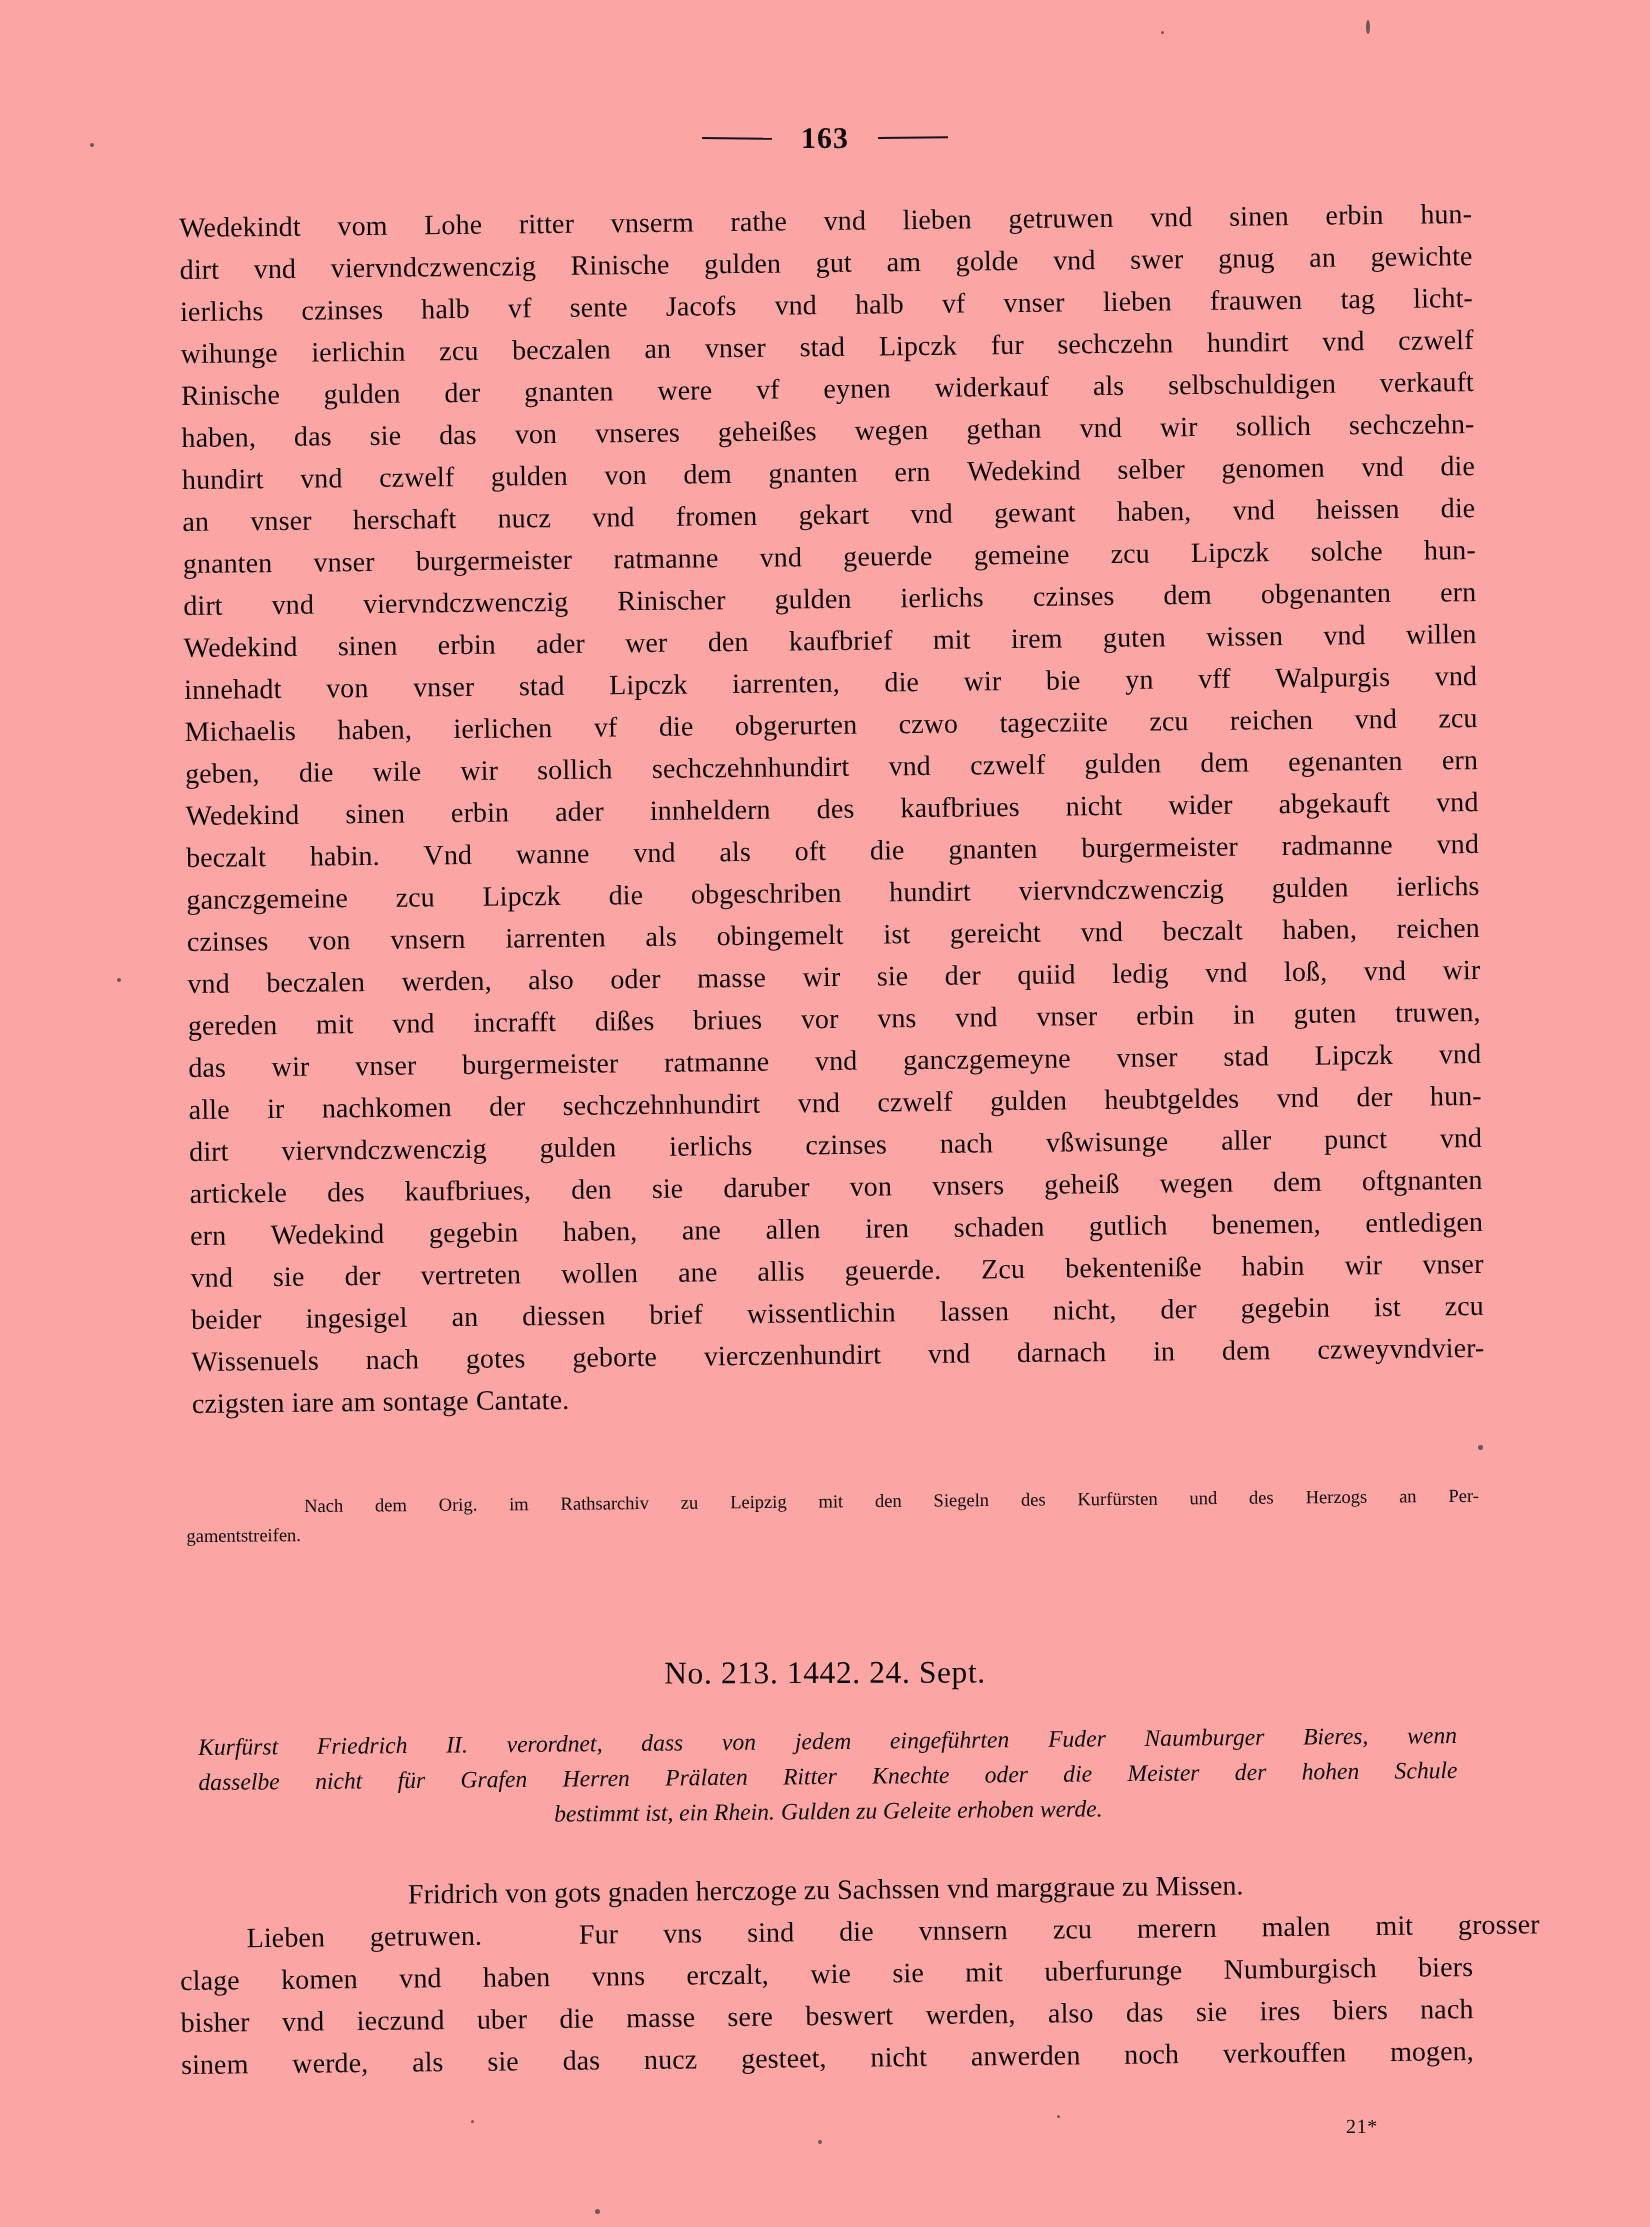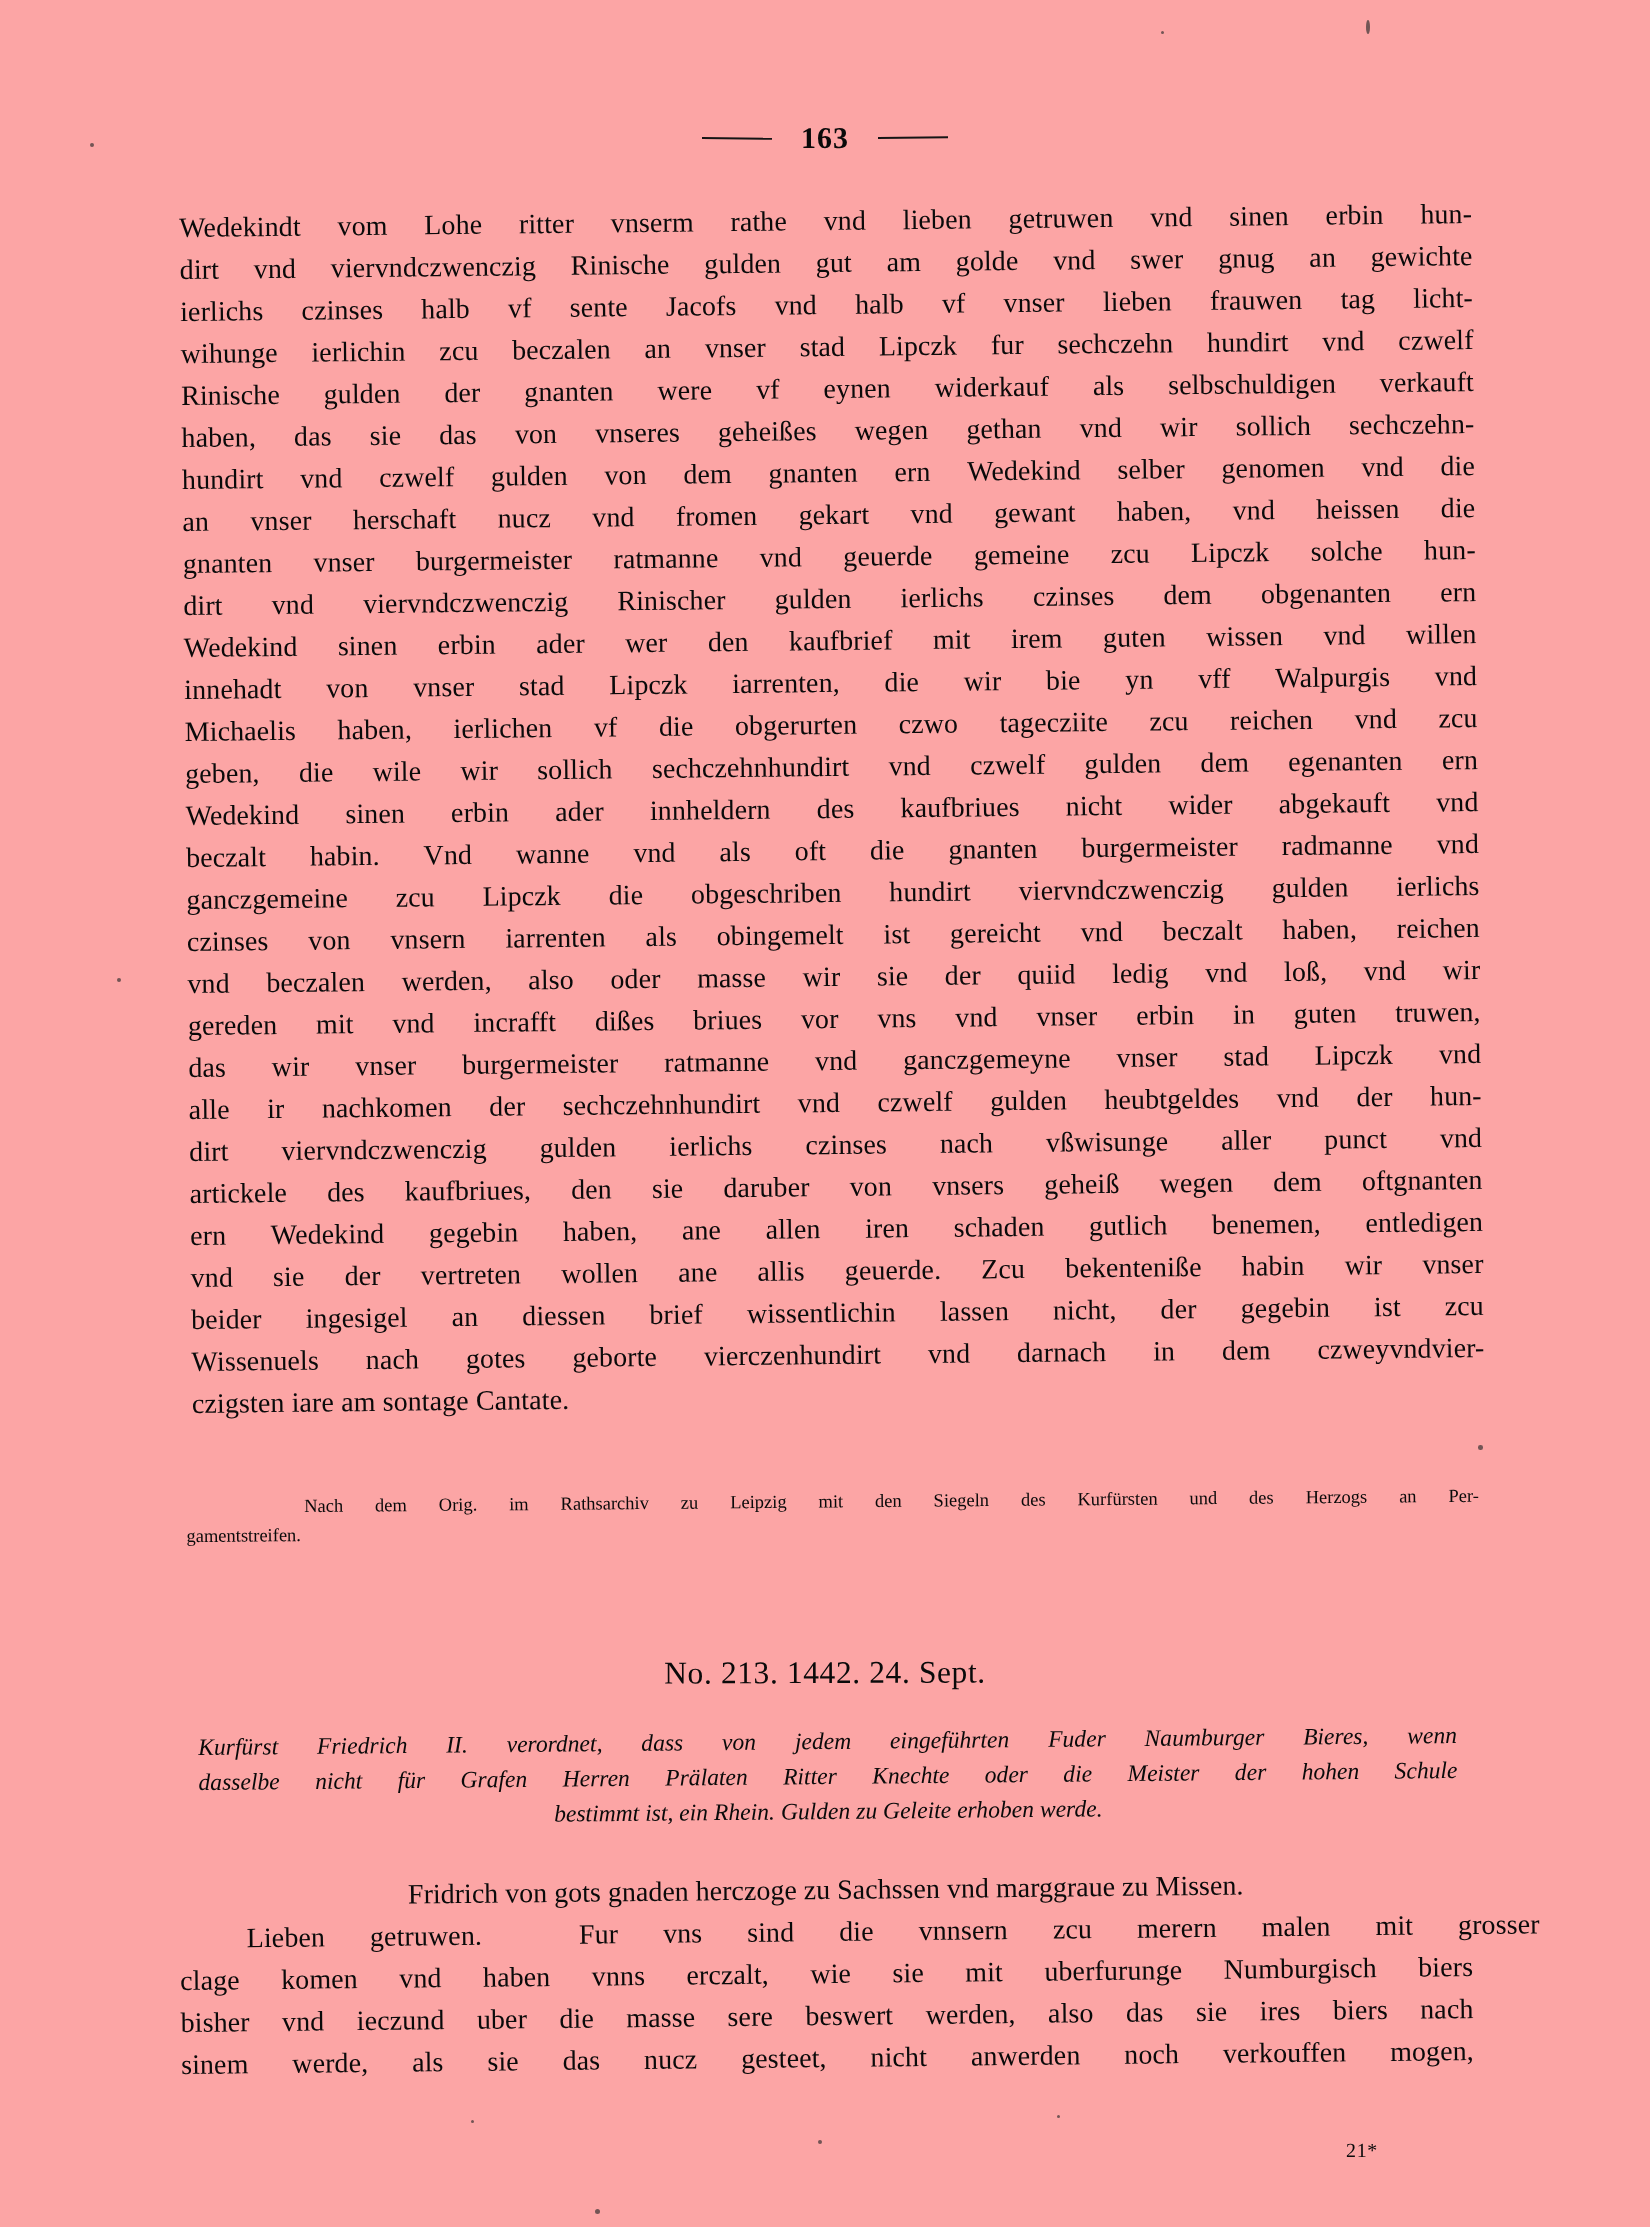--- a/index.html
+++ b/index.html
@@ -150,21 +150,20 @@
   }
 
   
   .signature {
     position: absolute;
     left: 1346px;
     top: 2115px;
     font-size: 20px;
     letter-spacing: 0.6px;
     transform: rotate(-0.3deg);
-    margin-top: 24px;
   }
 </style>
 </head>
 <body>
 
 <div class="page">
 
   <div class="speck" style="left:1366px;top:19.7px;width:3.9px;height:14.6px;"></div>
   <div class="speck" style="left:1161px;top:31px;width:3.4px;height:3.4px;"></div>
   <div class="speck" style="left:90px;top:143px;width:3.9px;height:3.9px;"></div>

